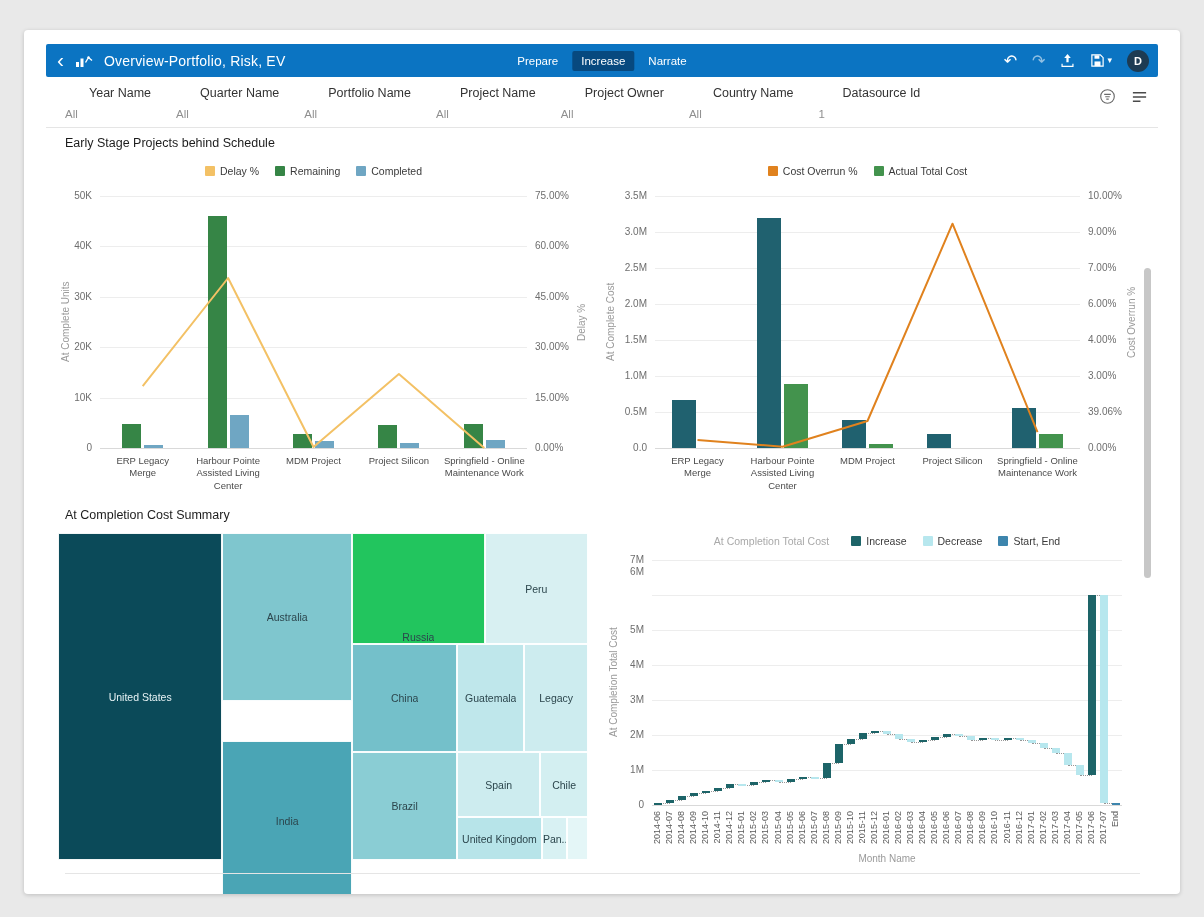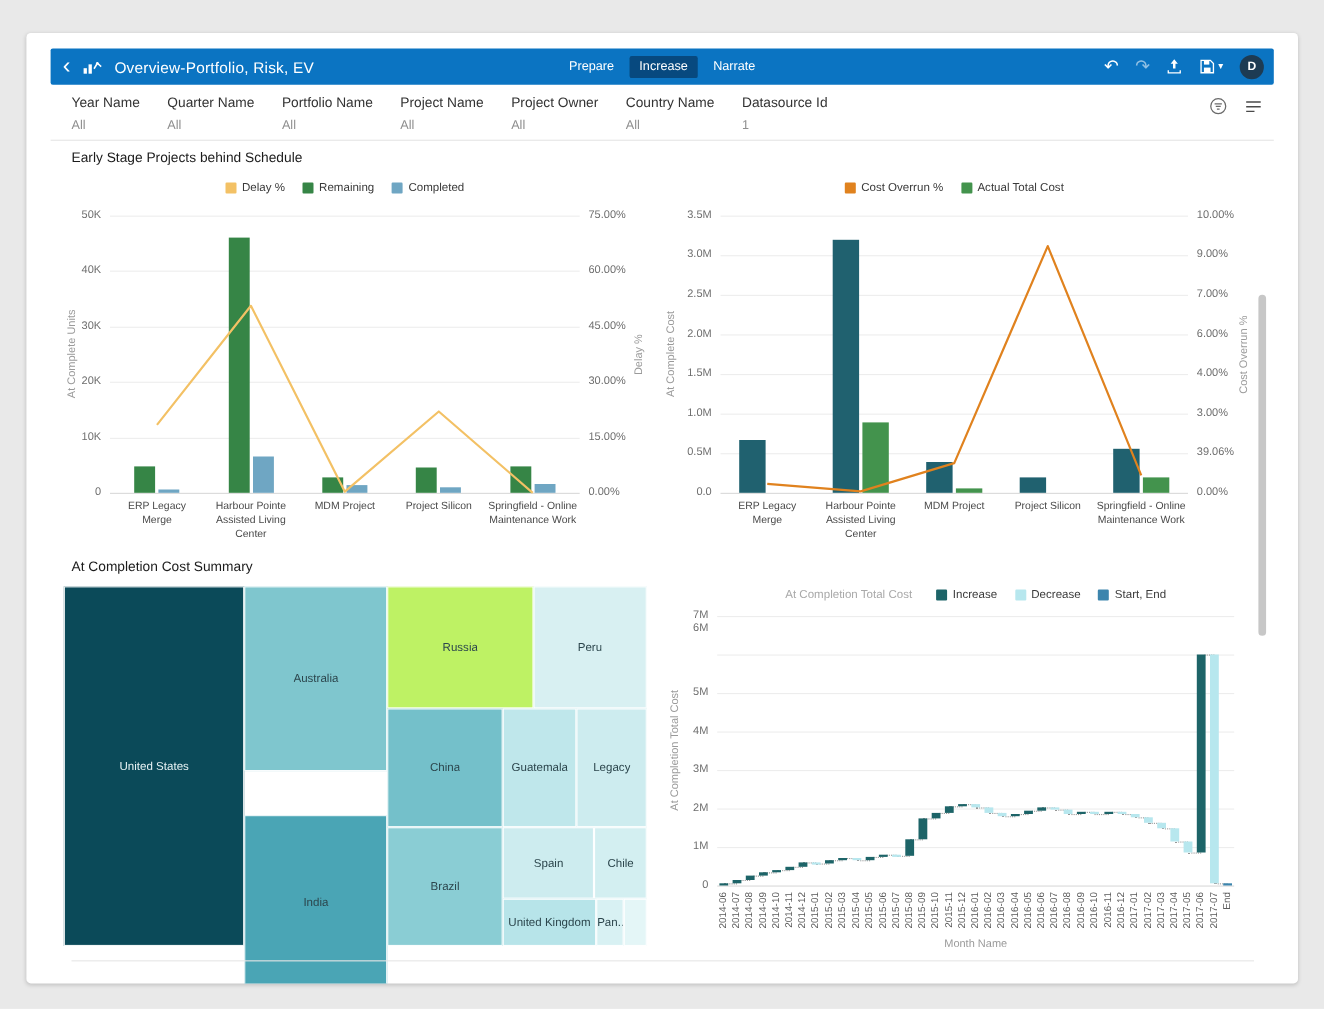--- a/index.html
+++ b/index.html
@@ -14,21 +14,21 @@
   .tabs{position:absolute;left:50%;transform:translateX(-50%);display:flex;gap:5px;align-items:center;}
   .tab{font-size:11.5px;padding:4px 9px;border-radius:2px;cursor:pointer;}
   .tb-right{margin-left:auto;display:flex;align-items:center;gap:15px;padding-right:9px;}
   .ibtn{display:flex;align-items:center;justify-content:center;cursor:pointer;font-size:16px;line-height:1;}
   .dim{opacity:.55;}
   .caret{font-size:9px;margin-left:2px;}
   .avatar{width:22px;height:22px;border-radius:50%;display:flex;align-items:center;justify-content:center;
           font-size:11px;font-weight:bold;color:#fff;}
   .filterbar{position:absolute;left:41px;top:56px;display:flex;gap:25px;}
   .fitem{cursor:pointer;}
-  .flabel{font-size:12.5px;color:#333;}
+  .flabel{font-size:12.5px;color:#333;margin-left:24px;}
   .fvalue{font-size:11.5px;color:#8f8f8f;margin-top:8px;}
   .fb-icons{position:absolute;right:32px;top:58px;display:flex;gap:15px;align-items:center;}
   .divider{position:absolute;height:1px;background:#e5e5e5;}
   .sec-title{position:absolute;font-size:12.5px;color:#1c1c1c;}
   .legend{position:absolute;display:flex;justify-content:center;align-items:center;gap:16px;
           font-size:10.5px;color:#3a3a3a;}
   .litem{display:flex;align-items:center;gap:5px;cursor:pointer;}
   .sw{width:10px;height:10px;display:inline-block;border-radius:1px;}
   .mlabel{font-size:10.5px;color:#a9a9a9;margin-right:6px;}
   .vtext{position:absolute;writing-mode:vertical-rl;transform:rotate(180deg);font-size:10px;color:#9a9a9a;
@@ -264,21 +264,21 @@
         <div style="position: absolute; left: 34px; top: 503px; width: 530px; height: 327px;">
           <div style="position: absolute; left: 0%; top: 0%; width: 31%; height: 100%; background: rgb(11, 74, 89); border: 0.5px solid rgba(255, 255, 255, 0.95); box-sizing: border-box; display: flex; align-items: center; justify-content: center;">
             <span class="tmlabel" style="color: rgb(232, 243, 245);">United States</span>
           </div>
           <div style="position: absolute; left: 31%; top: 0%; width: 24.5%; height: 51.5%; background: rgb(127, 198, 206); border: 0.5px solid rgba(255, 255, 255, 0.95); box-sizing: border-box; display: flex; align-items: center; justify-content: center;">
             <span class="tmlabel" style="color: rgb(44, 70, 77);">Australia</span>
           </div>
           <div style="position: absolute; left: 31%; top: 51.5%; width: 24.5%; height: 48.5%; background: rgb(74, 165, 181); border: 0.5px solid rgba(255, 255, 255, 0.95); box-sizing: border-box; display: flex; align-items: center; justify-content: center; margin-top: 40px;">
             <span class="tmlabel" style="color: rgb(44, 70, 77);">India</span>
           </div>
-          <div style="position: absolute; left: 55.5%; top: 0%; width: 25%; height: 34%; background: #bef264; border: 0.5px solid rgba(255, 255, 255, 0.95); box-sizing: border-box; display: flex; align-items: center; justify-content: center;">
+          <div style="position: absolute; left: 55.5%; top: 0%; width: 25%; height: 34%; background: #22c55e; border: 0.5px solid rgba(255, 255, 255, 0.95); box-sizing: border-box; display: flex; align-items: flex-end; justify-content: center;">
             <span class="tmlabel" style="color: rgb(44, 70, 77);">Russia</span>
           </div>
           <div style="position: absolute; left: 80.5%; top: 0%; width: 19.5%; height: 34%; background: rgb(216, 240, 242); border: 0.5px solid rgba(255, 255, 255, 0.95); box-sizing: border-box; display: flex; align-items: center; justify-content: center;">
             <span class="tmlabel" style="color: rgb(44, 70, 77);">Peru</span>
           </div>
           <div style="position: absolute; left: 55.5%; top: 34%; width: 19.8%; height: 33%; background: rgb(116, 192, 202); border: 0.5px solid rgba(255, 255, 255, 0.95); box-sizing: border-box; display: flex; align-items: center; justify-content: center;">
             <span class="tmlabel" style="color: rgb(44, 70, 77);">China</span>
           </div>
           <div style="position: absolute; left: 75.3%; top: 34%; width: 12.7%; height: 33%; background: rgb(191, 231, 235); border: 0.5px solid rgba(255, 255, 255, 0.95); box-sizing: border-box; display: flex; align-items: center; justify-content: center;">
             <span class="tmlabel" style="color: rgb(44, 70, 77);">Guatemala</span>

